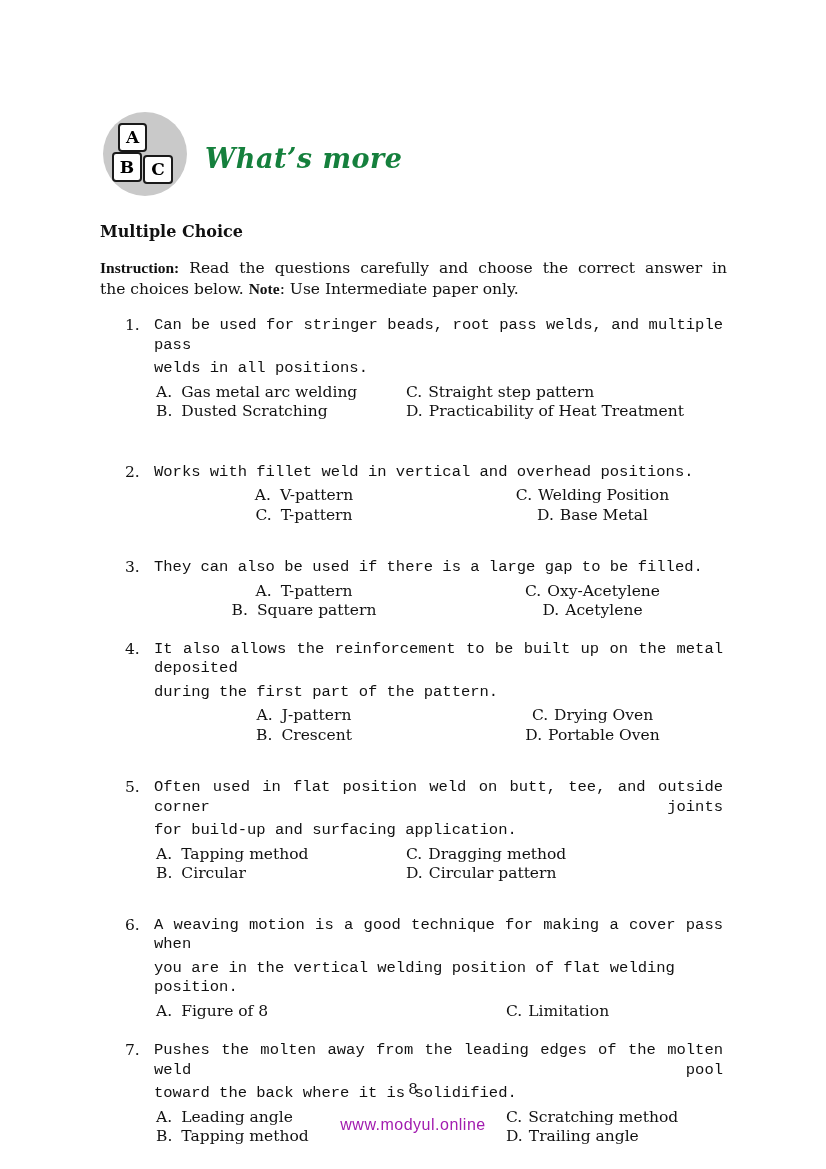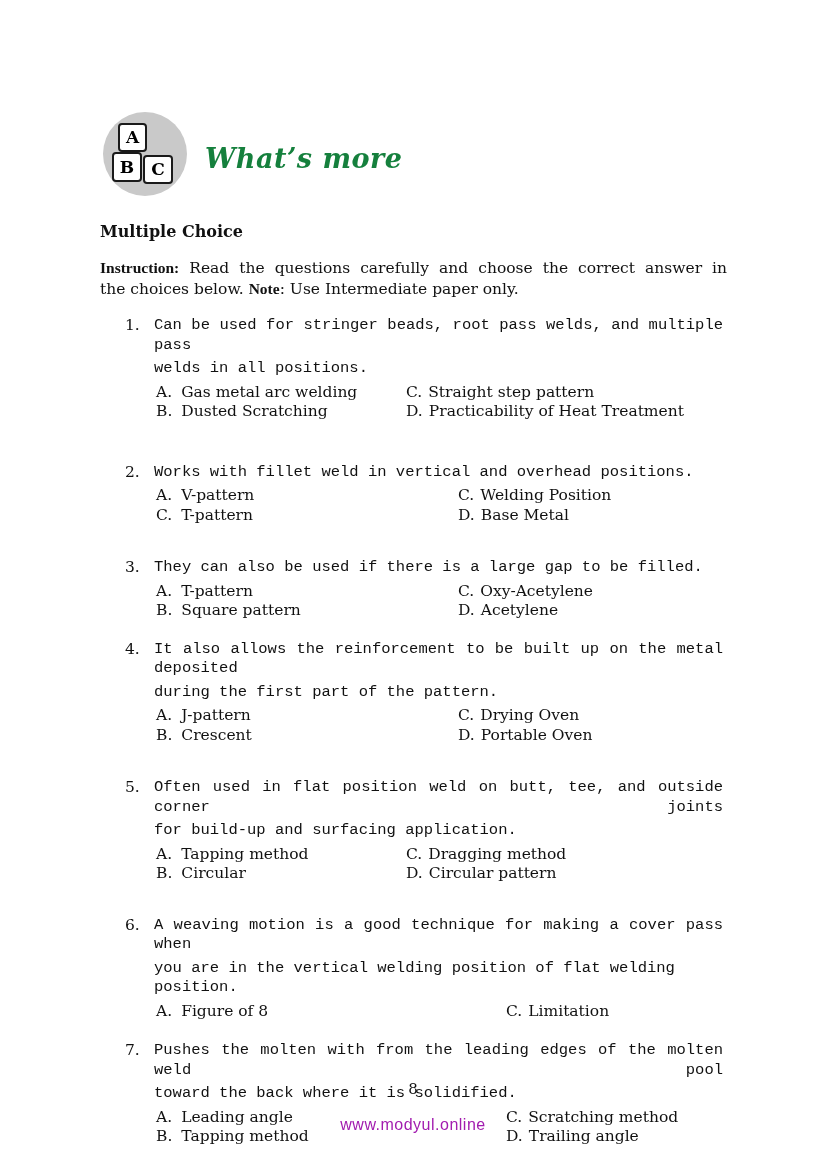--- a/index.html
+++ b/index.html
@@ -44,21 +44,21 @@
   }
   .jline{ text-align:justify; text-align-last:justify; }
   .nline{ text-align:left; }
   .b{ font-weight:bold;font-family:Liberation Serif, serif; }
   
   .question{ position:relative; padding-left:50px; }
   .qnum{ position:absolute; left:25px; top:0; }
   .qline{ margin:4px;font-family:Liberation Mono, monospace; }
   .options{ display:grid; }
   .cols-a{ grid-template-columns:250px 1fr; }
-  .cols-b{ grid-template-columns:302px 1fr; }
+  .cols-b{ grid-template-columns:302px 1fr;text-align:center; }
   .cols-c{ grid-template-columns:350px 1fr; }
   .opt{ white-space:nowrap;margin-left:6px; }
   .optlabel-1{ margin-right:9px; }
   .optlabel-2{ margin-right:6px; }
   .mb41{ margin-bottom:41px; } .mb33{ margin-bottom:33px; }
   .mb19{ margin-bottom:19px; } .mb32{ margin-bottom:32px; }
   .mb20{ margin-bottom:20px; }
   
   .page-number{
     position:absolute;left:0;top:1080px;width:100%;
@@ -161,21 +161,21 @@
       <div class="qline jline">A weaving motion is a good technique for making a cover pass when</div>
       <div class="qline nline">you are in the vertical welding position of flat welding position.</div>
       <div class="options cols-c">
         <div class="opt"><span class="optlabel-1">A.</span><span>Figure of 8</span></div>
         <div class="opt"><span class="optlabel-2">C.</span><span>Limitation</span></div>
       </div>
     </div>
 
     <div class="question">
       <span class="qnum">7.</span>
-      <div class="qline jline">Pushes the molten with from the leading edges of the molten weld pool</div>
+      <div class="qline jline">Pushes the molten away from the leading edges of the molten weld pool</div>
       <div class="qline nline">toward the back where it is solidified.</div>
       <div class="options cols-c">
         <div class="opt"><span class="optlabel-1">A.</span><span>Leading angle</span></div>
         <div class="opt"><span class="optlabel-2">C.</span><span>Scratching method</span></div>
         <div class="opt"><span class="optlabel-1">B.</span><span>Tapping method</span></div>
         <div class="opt"><span class="optlabel-2">D.</span><span>Trailing angle</span></div>
       </div>
     </div>
 
   </div>

